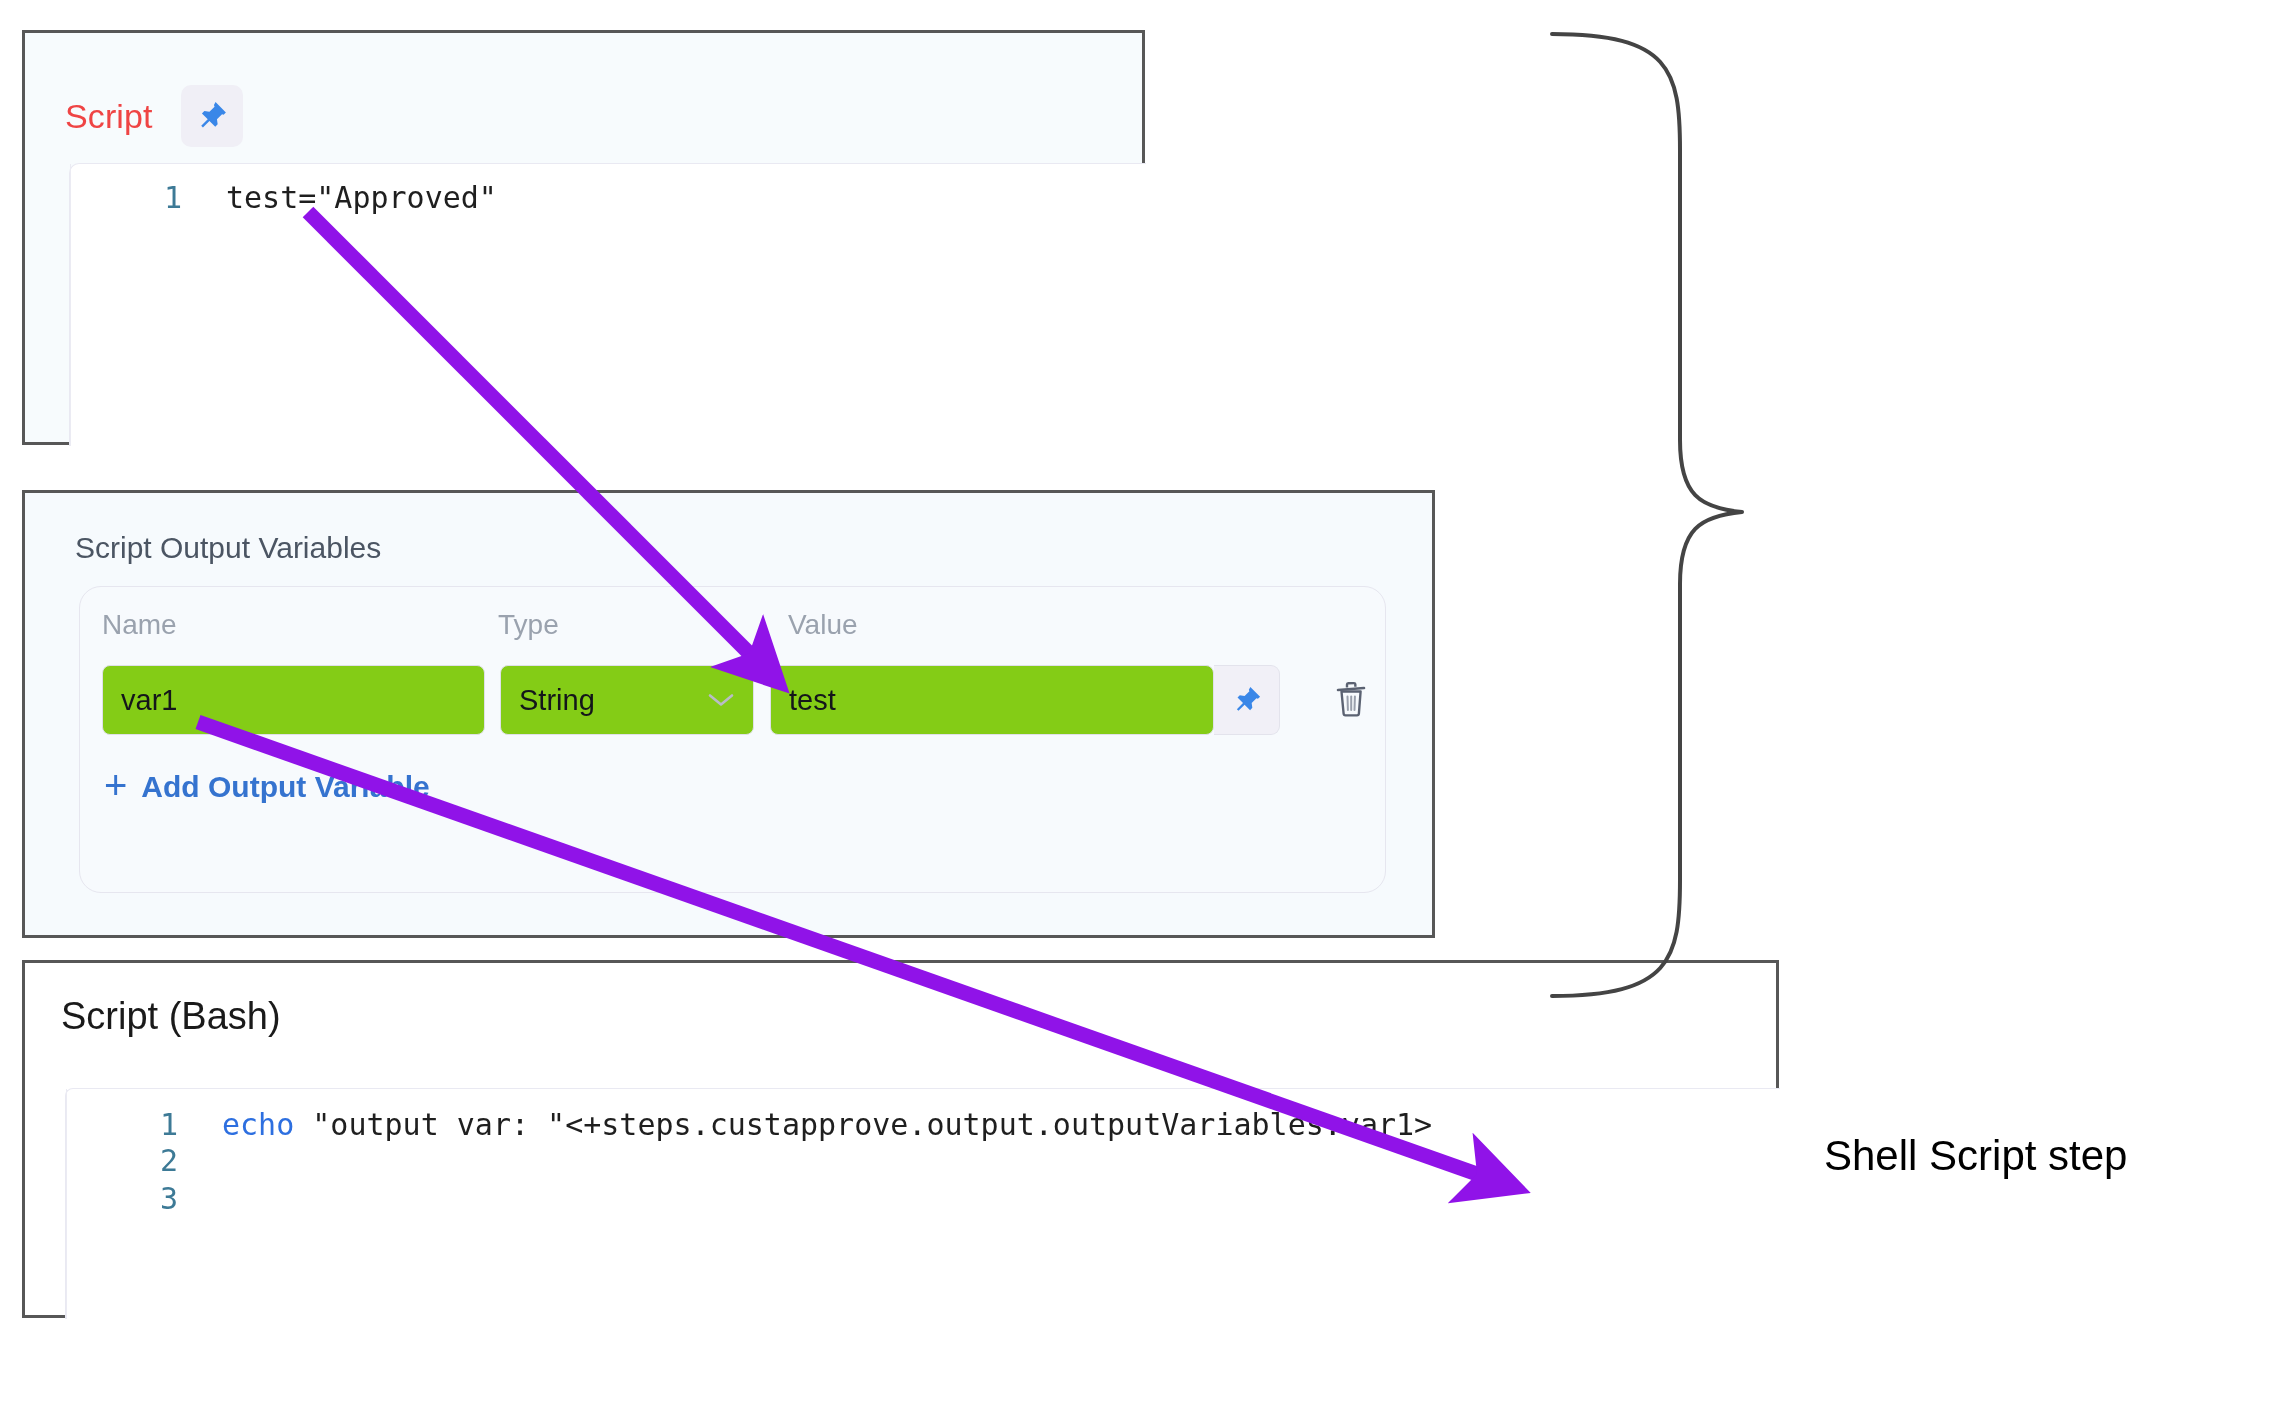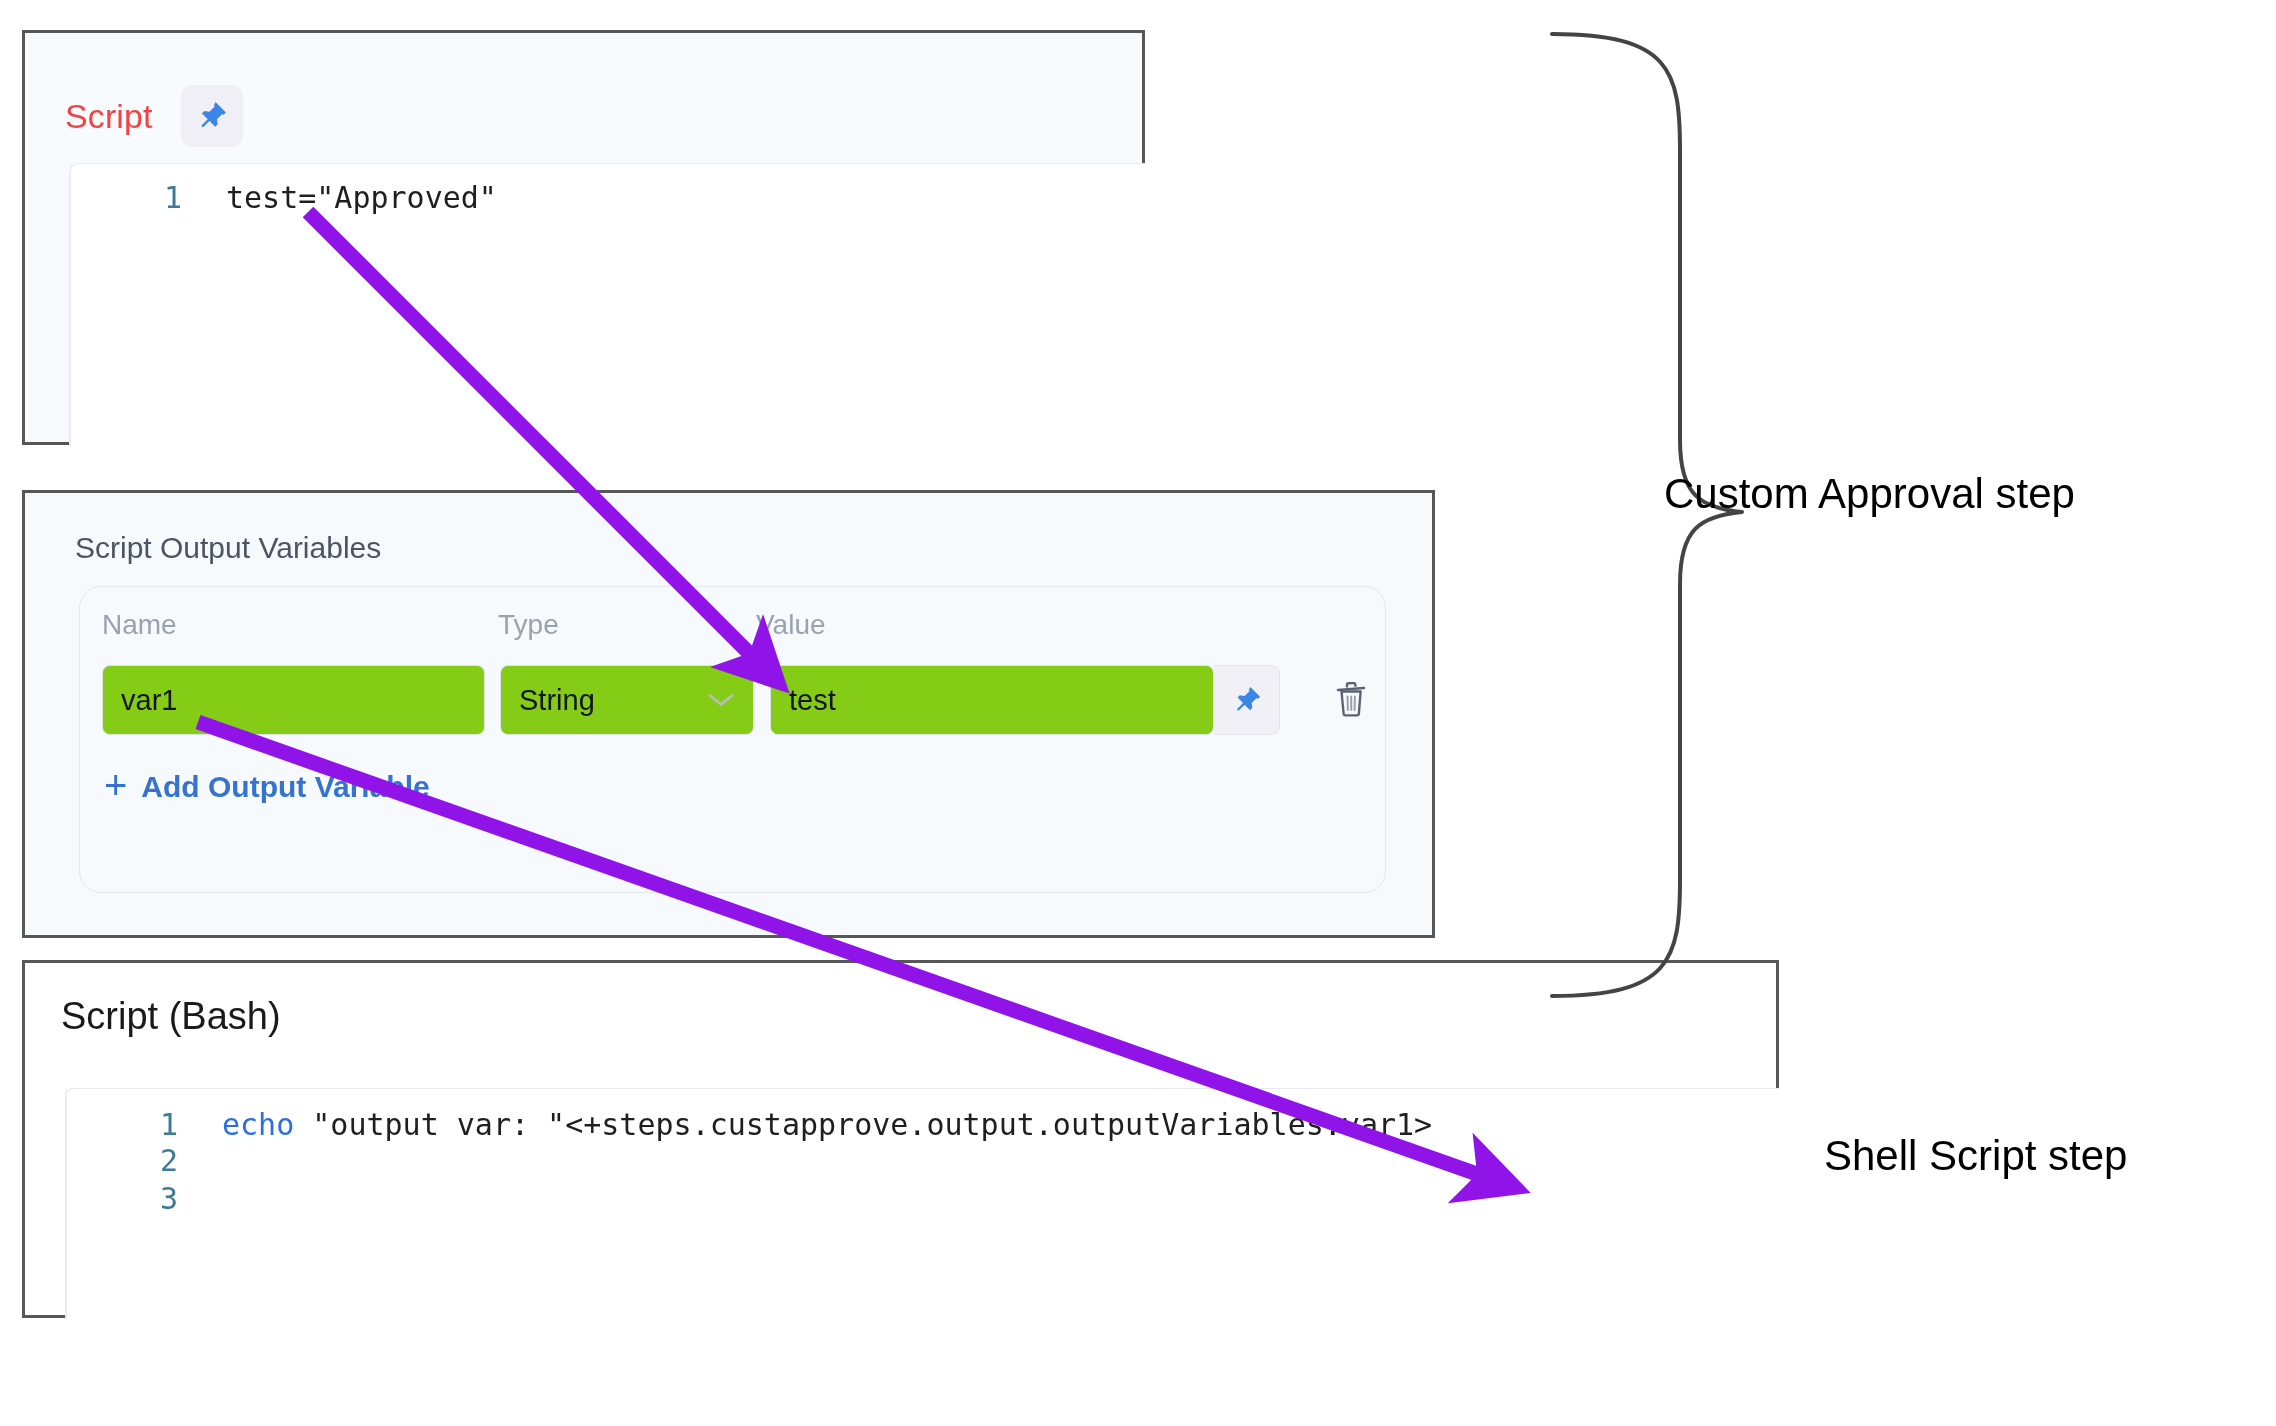--- a/index.html
+++ b/index.html
@@ -128,21 +128,21 @@
     background: #f7fafd;
   }
   .col-head {
     position: absolute;
     top: 22px;
     font-size: 28px;
     color: #9aa2ae;
   }
   #col-name { left: 22px; }
   #col-type { left: 418px; }
-  #col-value { left: 676px; }
+  #col-value { left: 708px; }
 
   .field {
     position: absolute;
     box-sizing: border-box;
     background: #84cc16;
     border: 1px solid #dfe0e8;
     border-radius: 8px;
     display: flex;
     align-items: center;
     font-size: 29px;
@@ -355,17 +355,16 @@
              C1680,495 1700,508 1742,512
              C1700,516 1680,529 1680,584
              L1680,880
              C1680,960 1670,996 1552,996" fill="none" stroke="#444444" stroke-width="4" stroke-linecap="round" stroke-linejoin="round"></path>
 
     <line x1="308" y1="212" x2="762" y2="666" stroke="#9013e8" stroke-width="15" marker-end="url(#arrowhead)"></line>
 
     <line x1="198" y1="722" x2="1494" y2="1180" stroke="#9013e8" stroke-width="15" marker-end="url(#arrowhead)"></line>
   </svg>
 
-  <div class="anno-label" id="label-custom-approval">Custom Approval step</div>
 
   <div class="anno-label" id="label-shell-script">Shell Script step</div>
 
 </div>
 
 </body></html>

